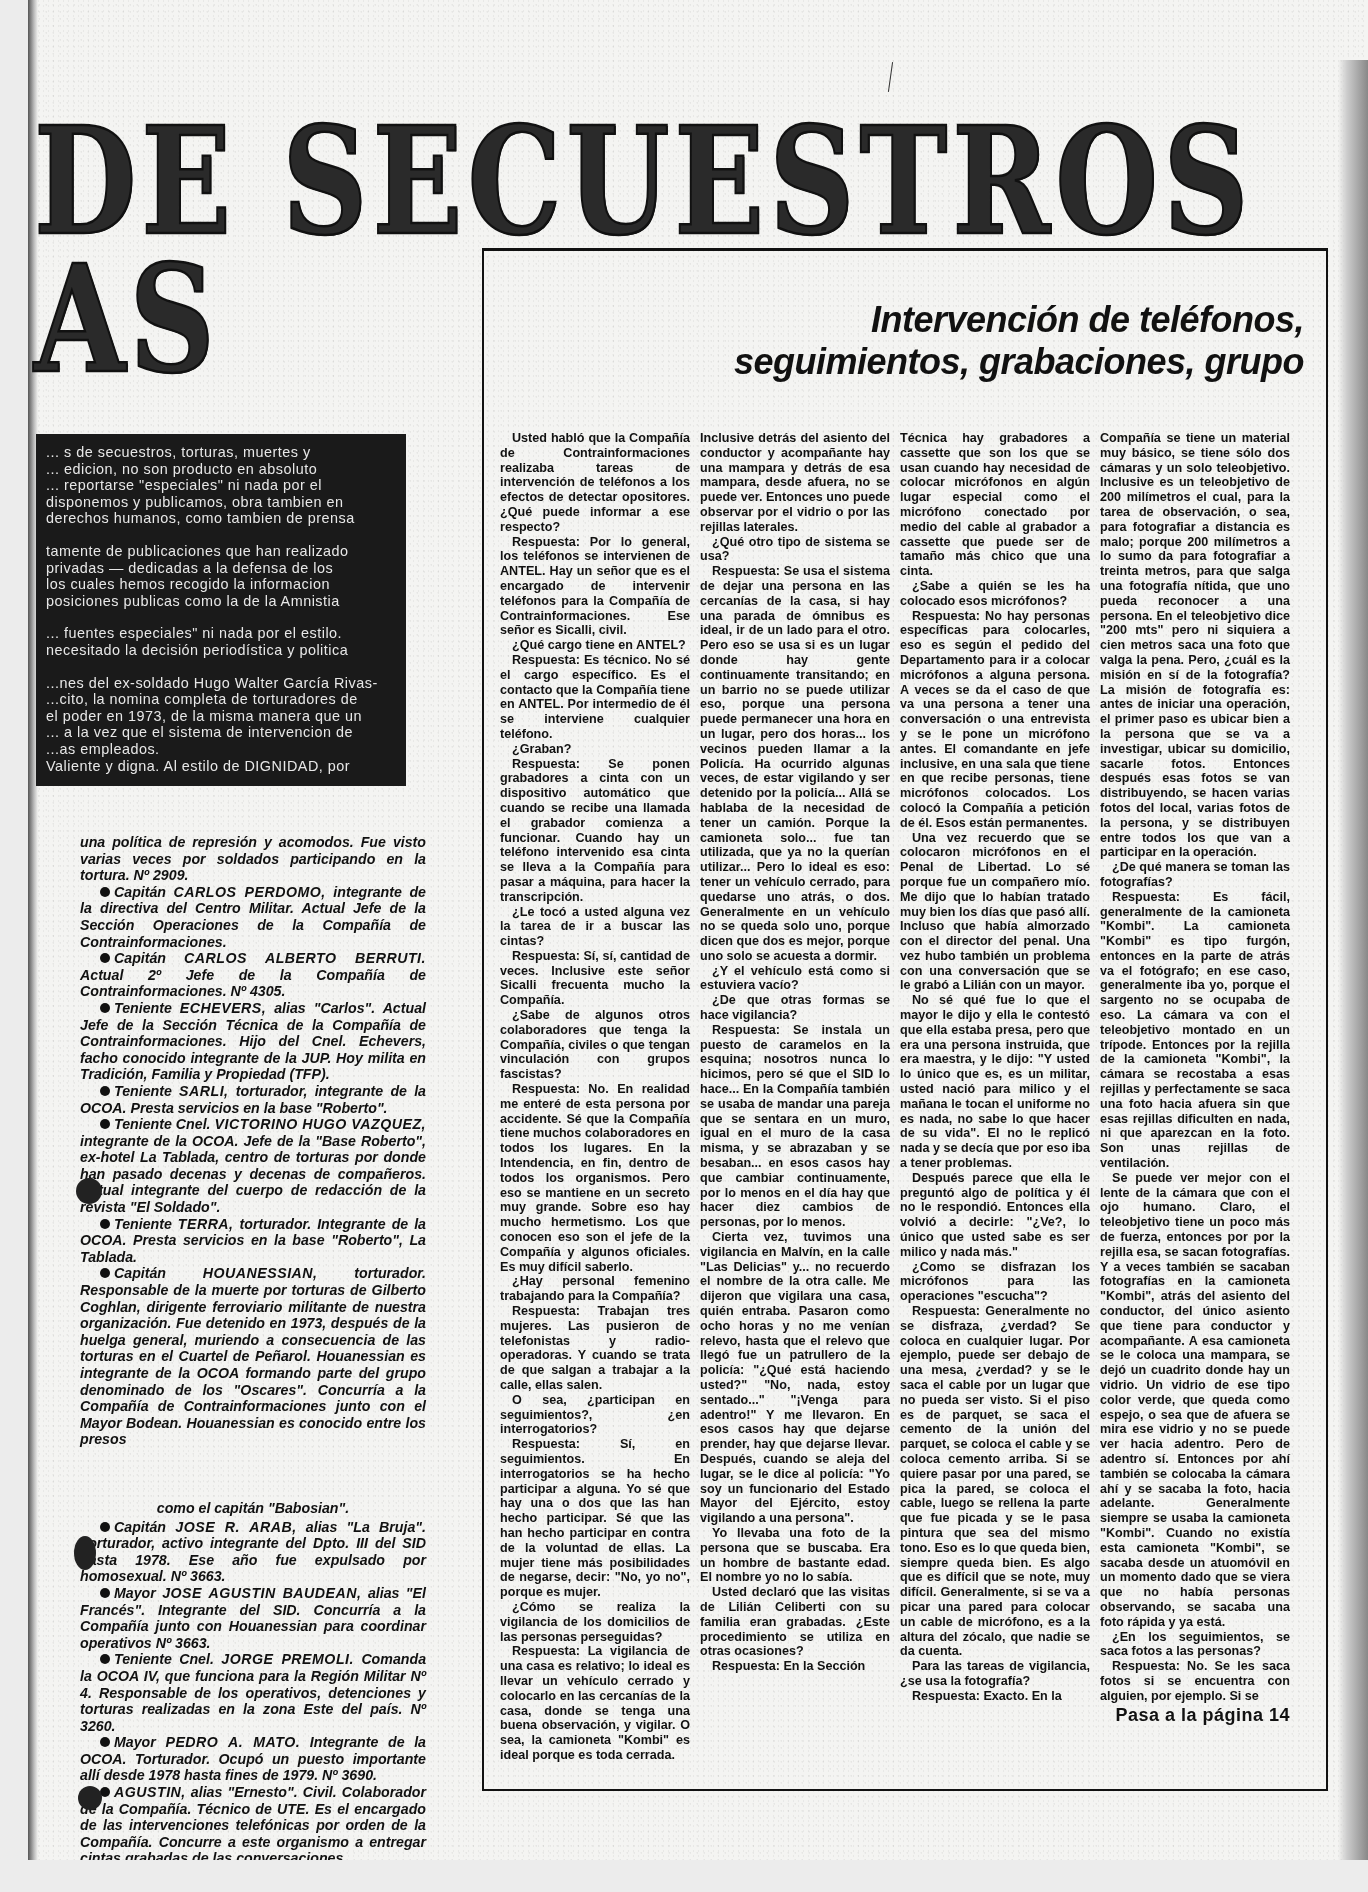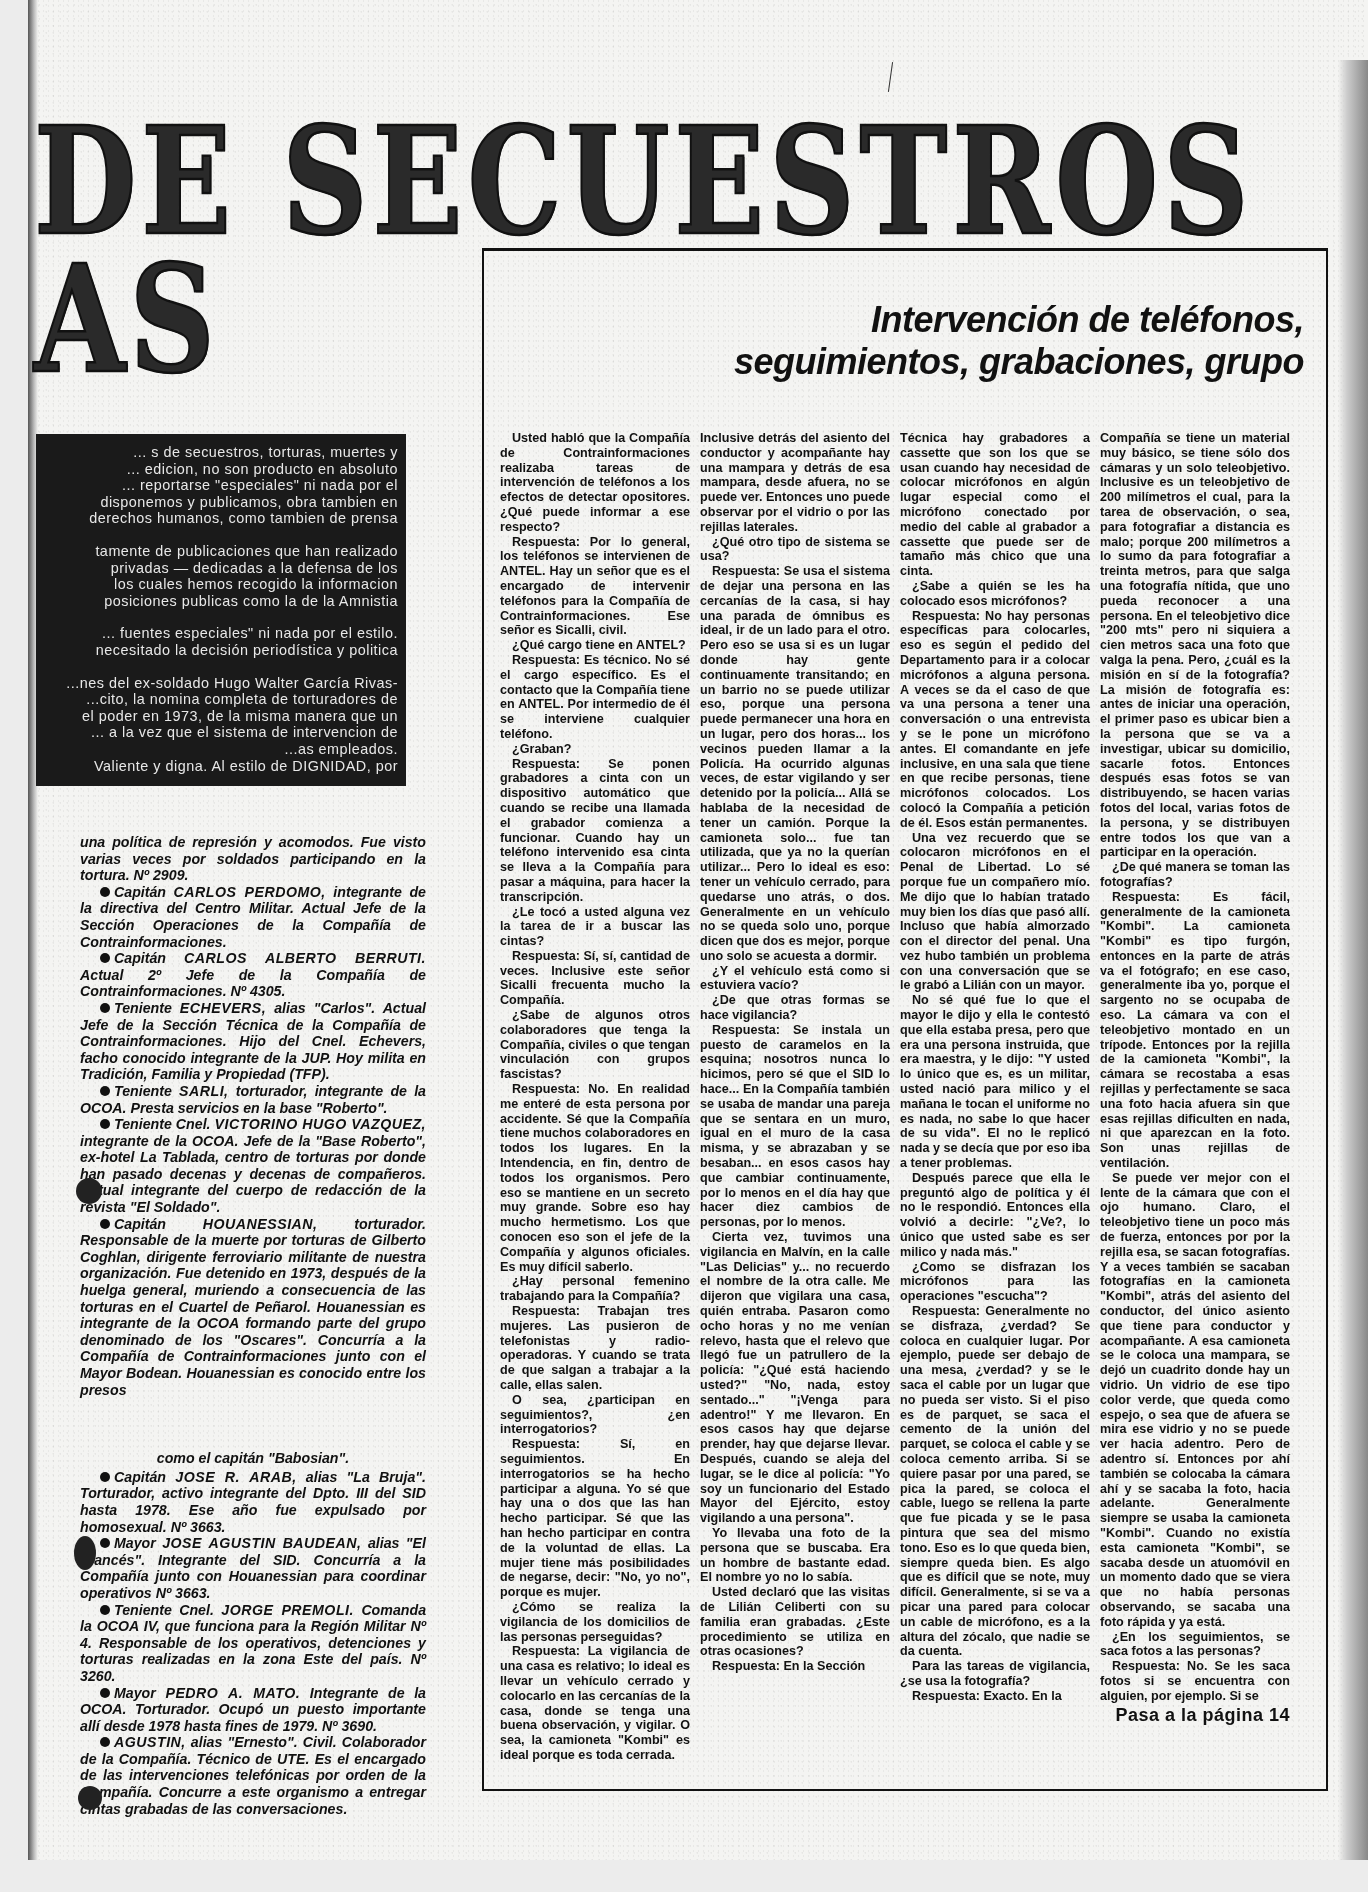--- a/index.html
+++ b/index.html
@@ -27,21 +27,21 @@
     -webkit-text-stroke: 2px #111; text-shadow: 1px 1px 0 #000;
     transform: scaleY(1.25); transform-origin: top left;
   }
   .headline.l1 { left: 34px; top: 94px; font-size: 118px; letter-spacing: 5px; }
   .headline.l2 { left: 34px; top: 232px; font-size: 118px; }
 
   .dark-box {
     position: absolute; left: 36px; top: 434px; width: 370px; height: 352px;
     background: #1a1a1a; color: #e8e8e8; overflow: hidden;
   }
-  .dark-box p { margin: 0; padding: 0 8px 0 10px; font-size: 14.4px; line-height: 16.6px; text-align: right; letter-spacing: 0.5px; }
+  .dark-box p { margin: 0; padding: 0 8px 0 10px; font-size: 14.4px; line-height: 16.6px; text-align: left; letter-spacing: 0.5px; }
   .dark-box .gap { height: 16px; }
   .dark-box .inner { padding-top: 10px; }
 
   .left-col {
     position: absolute; left: 80px; top: 834px; width: 346px;
     font-size: 14.2px; line-height: 16.6px; font-weight: bold;
   }
   .left-col p { margin: 0; text-align: justify; text-indent: 20px; font-style: italic; }
   .left-col p.first { text-indent: 0; }
   .left-col .name { font-weight: 900; letter-spacing: 0.5px; }
@@ -109,20 +109,21 @@
 </div>
 
 <div class="left-col">
   <p class="first">una política de represión y acomodos. Fue visto varias veces por soldados participando en la tortura. Nº 2909.</p>
   <div id="entries-a">
       <p><span class="bullet"></span><span>Capitán</span> <span class="name">CARLOS PERDOMO,</span> <span>integrante de la directiva del Centro Militar. Actual Jefe de la Sección Operaciones de la Compañía de Contrainformaciones.</span></p>
       <p><span class="bullet"></span><span>Capitán</span> <span class="name">CARLOS ALBERTO BERRUTI.</span> <span>Actual 2º Jefe de la Compañía de Contrainformaciones. Nº 4305.</span></p>
       <p><span class="bullet"></span><span>Teniente</span> <span class="name">ECHEVERS,</span> <span>alias "Carlos". Actual Jefe de la Sección Técnica de la Compañía de Contrainformaciones. Hijo del Cnel. Echevers, facho conocido integrante de la JUP. Hoy milita en Tradición, Familia y Propiedad (TFP).</span></p>
       <p><span class="bullet"></span><span>Teniente</span> <span class="name">SARLI,</span> <span>torturador, integrante de la OCOA. Presta servicios en la base "Roberto".</span></p>
       <p><span class="bullet"></span><span>Teniente Cnel.</span> <span class="name">VICTORINO HUGO VAZQUEZ,</span> <span>integrante de la OCOA. Jefe de la "Base Roberto", ex-hotel La Tablada, centro de torturas por donde han pasado decenas y decenas de compañeros. Actual integrante del cuerpo de redacción de la revista "El Soldado".</span></p>
+      <p><span class="bullet"></span><span>Teniente</span> <span class="name">TERRA,</span> <span>torturador. Integrante de la OCOA. Presta servicios en la base "Roberto", La Tablada.</span></p>
       <p><span class="bullet"></span><span>Capitán</span> <span class="name">HOUANESSIAN,</span> <span>torturador. Responsable de la muerte por torturas de Gilberto Coghlan, dirigente ferroviario militante de nuestra organización. Fue detenido en 1973, después de la huelga general, muriendo a consecuencia de las torturas en el Cuartel de Peñarol. Houanessian es integrante de la OCOA formando parte del grupo denominado de los "Oscares". Concurría a la Compañía de Contrainformaciones junto con el Mayor Bodean. Houanessian es conocido entre los presos</span></p>
     </div>
   <p class="caption">como el capitán "Babosian".</p>
   <div id="entries-b">
       <p><span class="bullet"></span><span>Capitán</span> <span class="name">JOSE R. ARAB,</span> <span>alias "La Bruja". Torturador, activo integrante del Dpto. III del SID hasta 1978. Ese año fue expulsado por homosexual. Nº 3663.</span></p>
       <p><span class="bullet"></span><span>Mayor</span> <span class="name">JOSE AGUSTIN BAUDEAN,</span> <span>alias "El Francés". Integrante del SID. Concurría a la Compañía junto con Houanessian para coordinar operativos Nº 3663.</span></p>
       <p><span class="bullet"></span><span>Teniente Cnel.</span> <span class="name">JORGE PREMOLI.</span> <span>Comanda la OCOA IV, que funciona para la Región Militar Nº 4. Responsable de los operativos, detenciones y torturas realizadas en la zona Este del país. Nº 3260.</span></p>
       <p><span class="bullet"></span><span>Mayor</span> <span class="name">PEDRO A. MATO.</span> <span>Integrante de la OCOA. Torturador. Ocupó un puesto importante allí desde 1978 hasta fines de 1979. Nº 3690.</span></p>
       <p><span class="bullet"></span><span class="name">AGUSTIN,</span> <span>alias "Ernesto". Civil. Colaborador de la Compañía. Técnico de UTE. Es el encargado de las intervenciones telefónicas por orden de la Compañía. Concurre a este organismo a entregar cintas grabadas de las conversaciones.</span></p>
     </div>

